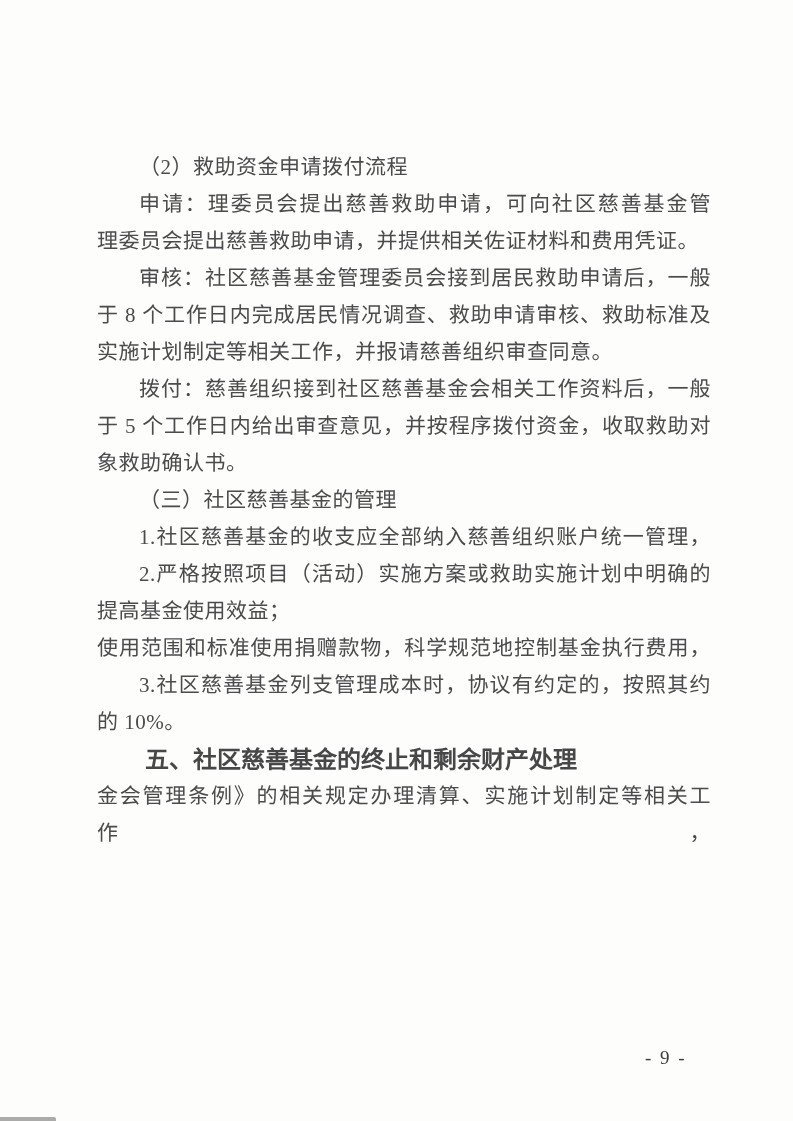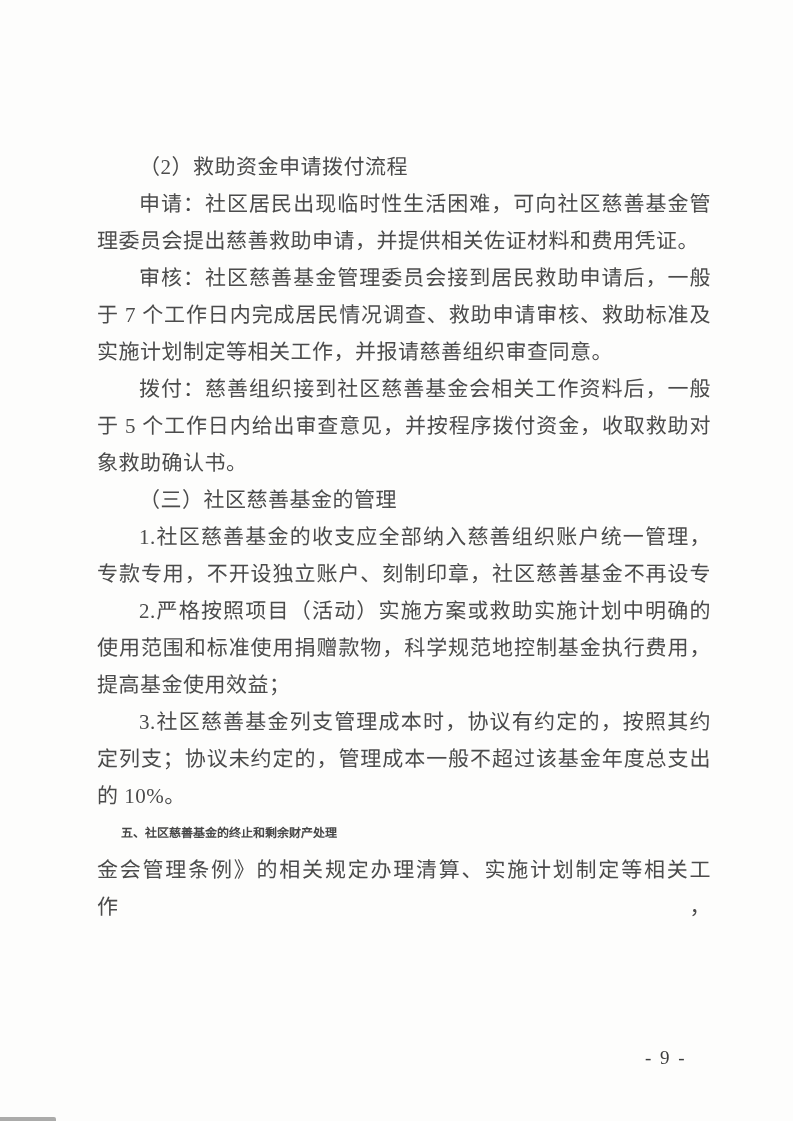--- a/index.html
+++ b/index.html
@@ -38,21 +38,21 @@
   }
   .line.start {
     text-indent: 2em;
   }
   .line.end {
     text-align-last: left;
   }
   .line.heading {
     font-family: "Liberation Sans", "DejaVu Sans", sans-serif;
     font-weight: bold;
-    font-size: 12px;
+    font-size: 24px;
     color: #474747;
     letter-spacing: 0px;
   }
   .page-number {
     position: absolute;
     left: 645px;
     top: 1044px;
     font-size: 19px;
     line-height: 28px;
     color: #3d3d3d;
@@ -75,54 +75,52 @@
 
 <div class="page">
 
   <div class="doc-body">
 
     <div class="para">
       <div class="line start end">（2）救助资金申请拨付流程</div>
     </div>
 
     <div class="para">
-      <div class="line start">申请：社区居民出现临时性生活困难，可向社区慈善基金管</div>
+      <div class="line start">申请：理委员会提出慈善救助申请，可向社区慈善基金管</div>
       <div class="line end">理委员会提出慈善救助申请，并提供相关佐证材料和费用凭证。</div>
     </div>
 
     <div class="para">
       <div class="line start">审核：社区慈善基金管理委员会接到居民救助申请后，一般</div>
-      <div class="line">于 7 个工作日内完成居民情况调查、救助申请审核、救助标准及</div>
+      <div class="line">于 8 个工作日内完成居民情况调查、救助申请审核、救助标准及</div>
       <div class="line end">实施计划制定等相关工作，并报请慈善组织审查同意。</div>
     </div>
 
     <div class="para">
       <div class="line start">拨付：慈善组织接到社区慈善基金会相关工作资料后，一般</div>
       <div class="line">于 5 个工作日内给出审查意见，并按程序拨付资金，收取救助对</div>
       <div class="line end">象救助确认书。</div>
     </div>
 
     <div class="para">
       <div class="line start end">（三）社区慈善基金的管理</div>
     </div>
 
     <div class="para">
       <div class="line start">1.社区慈善基金的收支应全部纳入慈善组织账户统一管理，</div>
-      <div class="line">专款专用，不开设独立账户、刻制印章，社区慈善基金不再设专</div>
     </div>
 
     <div class="para">
       <div class="line start">2.严格按照项目（活动）实施方案或救助实施计划中明确的</div>
+      <div class="line end">提高基金使用效益；</div>
       <div class="line">使用范围和标准使用捐赠款物，科学规范地控制基金执行费用，</div>
-      <div class="line end">提高基金使用效益；</div>
     </div>
 
     <div class="para">
       <div class="line start">3.社区慈善基金列支管理成本时，协议有约定的，按照其约</div>
-      <div class="line">定列支；协议未约定的，管理成本一般不超过该基金年度总支出</div>
       <div class="line end">的 10%。</div>
     </div>
 
     <div class="para">
       <div class="line start end heading">五、社区慈善基金的终止和剩余财产处理</div>
     </div>
 
     <div class="para">
       <div class="line">金会管理条例》的相关规定办理清算、实施计划制定等相关工作，</div>
     </div>

